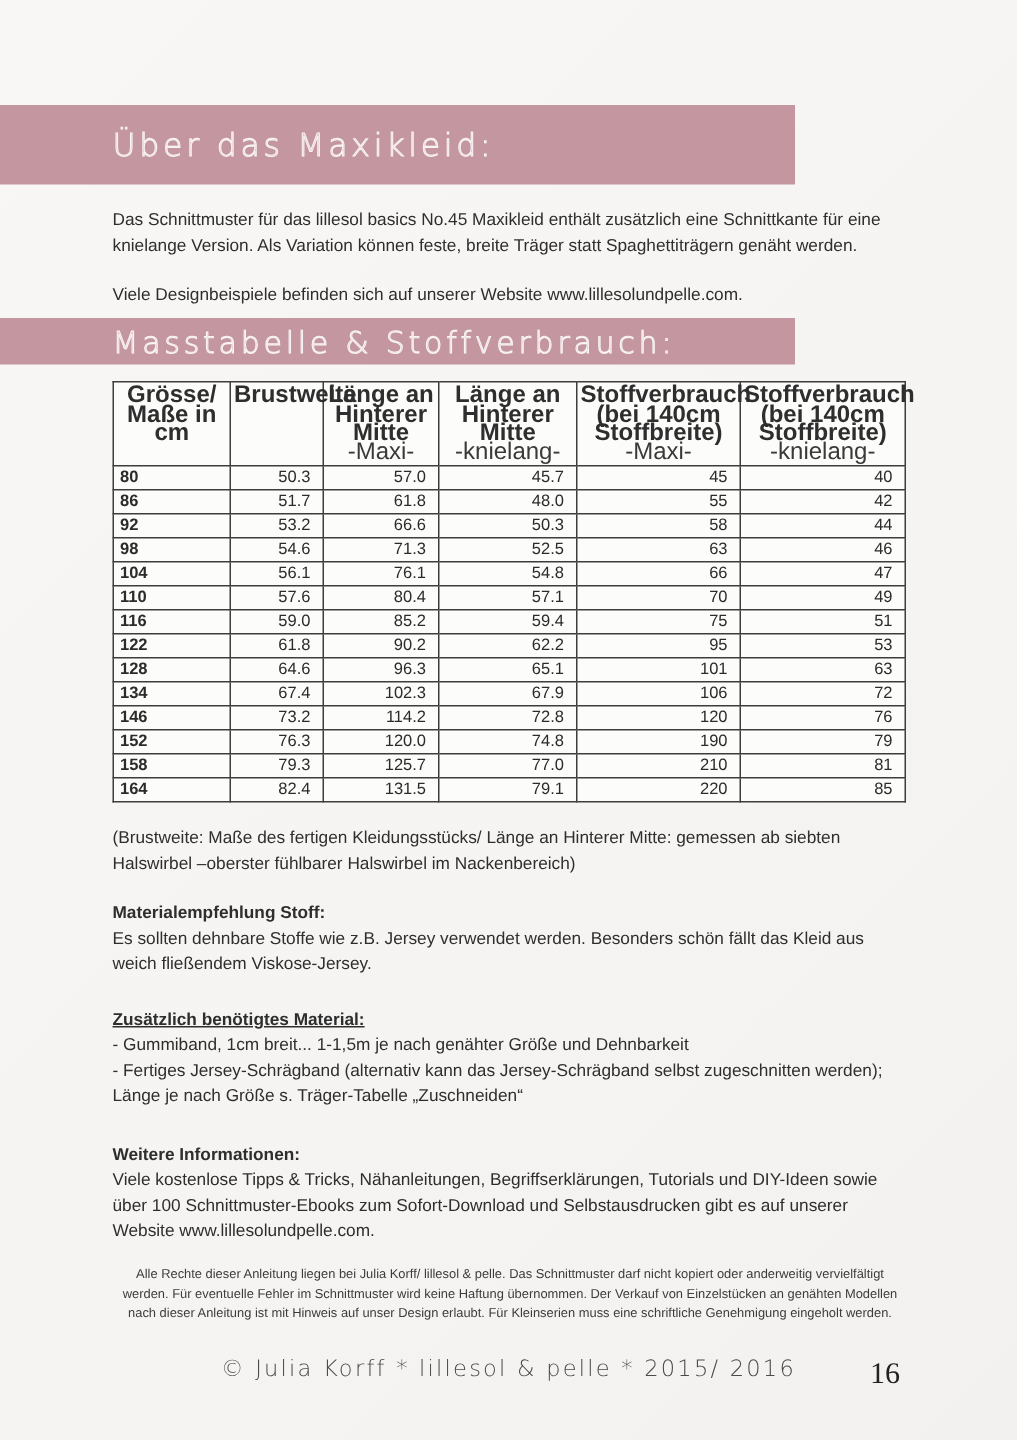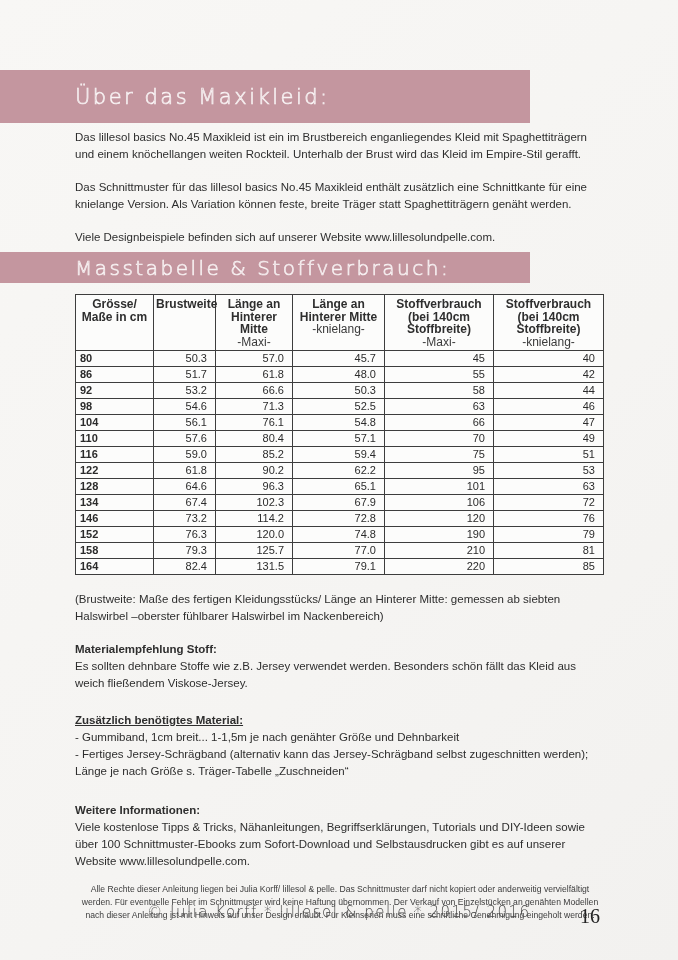--- a/index.html
+++ b/index.html
@@ -43,21 +43,21 @@
     margin-top: 11px;
     width: 528px;
     border-collapse: collapse;
     table-layout: fixed;
     background: #fcfcfb;
   }
   table.measure th, table.measure td {
     border: 1px solid #3d3d3d;
   }
   table.measure th {
-    font-size: 12px; line-height: 12.5px;
+    font-size: 16px; line-height: 12.5px;
     font-weight: bold; text-align: center;
     vertical-align: top;
     padding: 3px 2px 2px;
     height: 56px;
   }
   table.measure th .sub { font-weight: normal; color: #3a3a3a; }
   table.measure th .ttl { white-space: pre-line; }
   table.measure td {
     font-size: 11px; height: 16px; line-height: 13px;
     text-align: right; padding: 1px 8px 1px 2px;
@@ -91,21 +91,20 @@
 </head>
 <body>
 
 <div class="page">
 
   <div class="band band-1">
     <span class="band-title">Über das Maxikleid:</span>
   </div>
 
   <div class="content mt6">
-    <p class="body">Das lillesol basics No.45 Maxikleid ist ein im Brustbereich enganliegendes Kleid mit Spaghettiträgern und einem knöchellangen weiten Rockteil. Unterhalb der Brust wird das Kleid im Empire-Stil gerafft.</p>
     <p class="body mt16">Das Schnittmuster für das lillesol basics No.45 Maxikleid  enthält zusätzlich eine Schnittkante für eine knielange Version. Als Variation können feste, breite Träger statt Spaghettiträgern genäht werden.</p>
     <p class="body mt16">Viele Designbeispiele befinden sich auf unserer Website www.lillesolundpelle.com.</p>
   </div>
 
   <div class="band band-2">
     <span class="band-title">Masstabelle &amp; Stoffverbrauch:</span>
   </div>
 
   <div class="content">
     <table class="measure">

